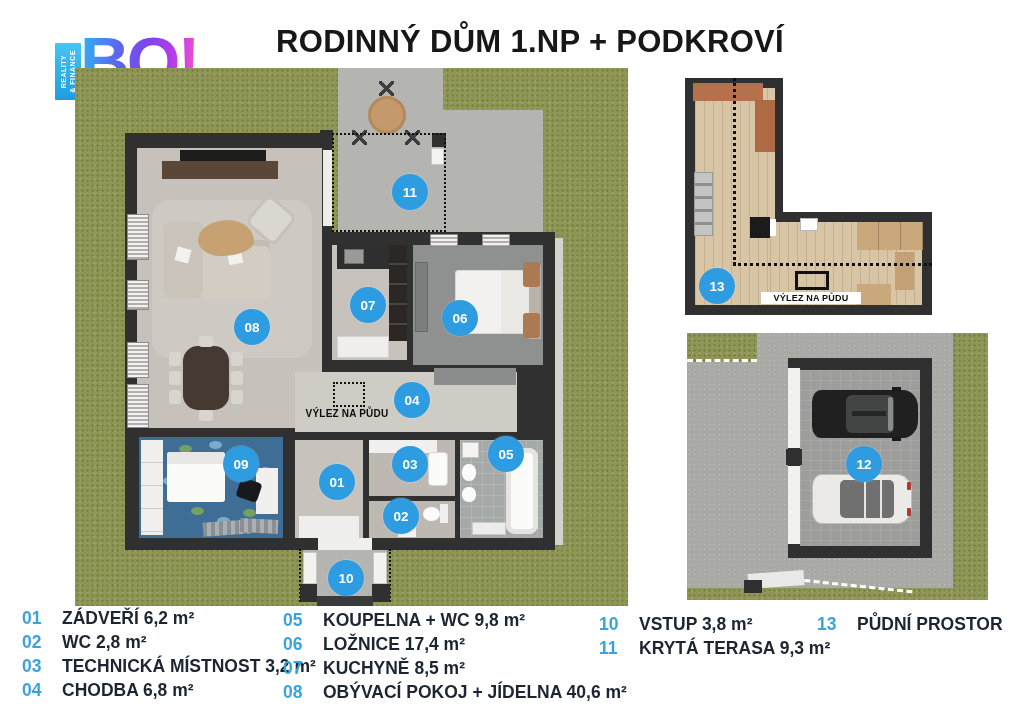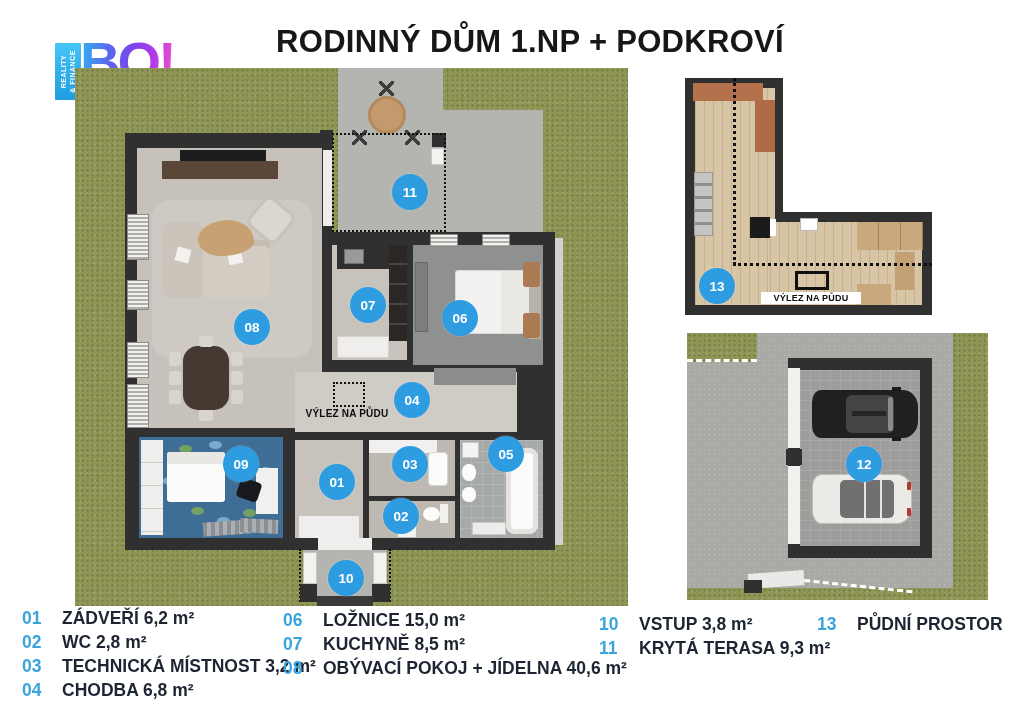--- a/index.html
+++ b/index.html
@@ -22,21 +22,21 @@
     border:1px solid #8d8b88;box-sizing:border-box;}
   .tile{background-image:linear-gradient(rgba(255,255,255,.14) 1px,transparent 1px),
                          linear-gradient(90deg,rgba(255,255,255,.14) 1px,transparent 1px);
         background-size:11px 11px;}
   
   .logo-tab{left:55px;top:43px;width:26px;height:57px;
     background:linear-gradient(180deg,#46c5f5,#1e9cdf);
     display:flex;align-items:center;justify-content:center;border-radius:1px;}
   .logo-tab .vert{transform:rotate(-90deg);white-space:nowrap;color:#fff;
     font-size:7px;font-weight:bold;letter-spacing:.5px;line-height:8.5px;text-align:center;}
-  .logo-word{left:80px;top:20px;font-size:56px;line-height:84px;font-weight:bold;letter-spacing:-3px;
+  .logo-word{left:80px;top:20px;font-size:69px;line-height:84px;font-weight:bold;letter-spacing:-3px;
     background:linear-gradient(97deg,#30b4f2 2%,#5a68ee 32%,#7e44ec 55%,#b13aea 75%,#f04fd0 95%);
     -webkit-background-clip:text;background-clip:text;color:transparent;}
   .title{left:230px;top:24px;width:600px;text-align:center;font-size:31px;font-weight:bold;
     color:#171717;letter-spacing:.3px;}
   
   .marker{width:36px;height:36px;border-radius:50%;background:#2e9ce1;color:#ffffff;
     display:flex;align-items:center;justify-content:center;font-size:13.5px;font-weight:bold;
     box-shadow:0 0 0 1px rgba(255,255,255,.15);}
   
   .hatch-rect{border:2px dotted #101010;box-sizing:border-box;}
@@ -249,21 +249,22 @@
   </div>
 
   <div>
     <div class="abs legend-col" style="left:22px;top:606px;">
       <div class="legend-row"><span class="legend-num">01</span><span class="legend-lbl">ZÁDVEŘÍ 6,2 m²</span></div>
       <div class="legend-row"><span class="legend-num">02</span><span class="legend-lbl">WC 2,8 m²</span></div>
       <div class="legend-row"><span class="legend-num">03</span><span class="legend-lbl">TECHNICKÁ MÍSTNOST 3,2 m²</span></div>
       <div class="legend-row"><span class="legend-num">04</span><span class="legend-lbl">CHODBA 6,8 m²</span></div>
     </div>
     <div class="abs legend-col" style="left:283px;top:608px;">
-      <div class="legend-row"><span class="legend-num">06</span><span class="legend-lbl">LOŽNICE 15,0 m²</span></div>
+      <div class="legend-row"><span class="legend-num">05</span><span class="legend-lbl">KOUPELNA + WC 9,8 m²</span></div>
+      <div class="legend-row"><span class="legend-num">06</span><span class="legend-lbl">LOŽNICE 17,4 m²</span></div>
       <div class="legend-row"><span class="legend-num">07</span><span class="legend-lbl">KUCHYNĚ 8,5 m²</span></div>
       <div class="legend-row"><span class="legend-num">08</span><span class="legend-lbl">OBÝVACÍ POKOJ + JÍDELNA 40,6 m²</span></div>
     </div>
     <div class="abs legend-col" style="left:599px;top:612px;">
       <div class="legend-row"><span class="legend-num">10</span><span class="legend-lbl">VSTUP 3,8 m²</span></div>
       <div class="legend-row"><span class="legend-num">11</span><span class="legend-lbl">KRYTÁ TERASA 9,3 m²</span></div>
     </div>
     <div class="abs legend-col" style="left:817px;top:612px;">
       <div class="legend-row"><span class="legend-num">13</span><span class="legend-lbl">PŮDNÍ PROSTOR</span></div>
     </div>

